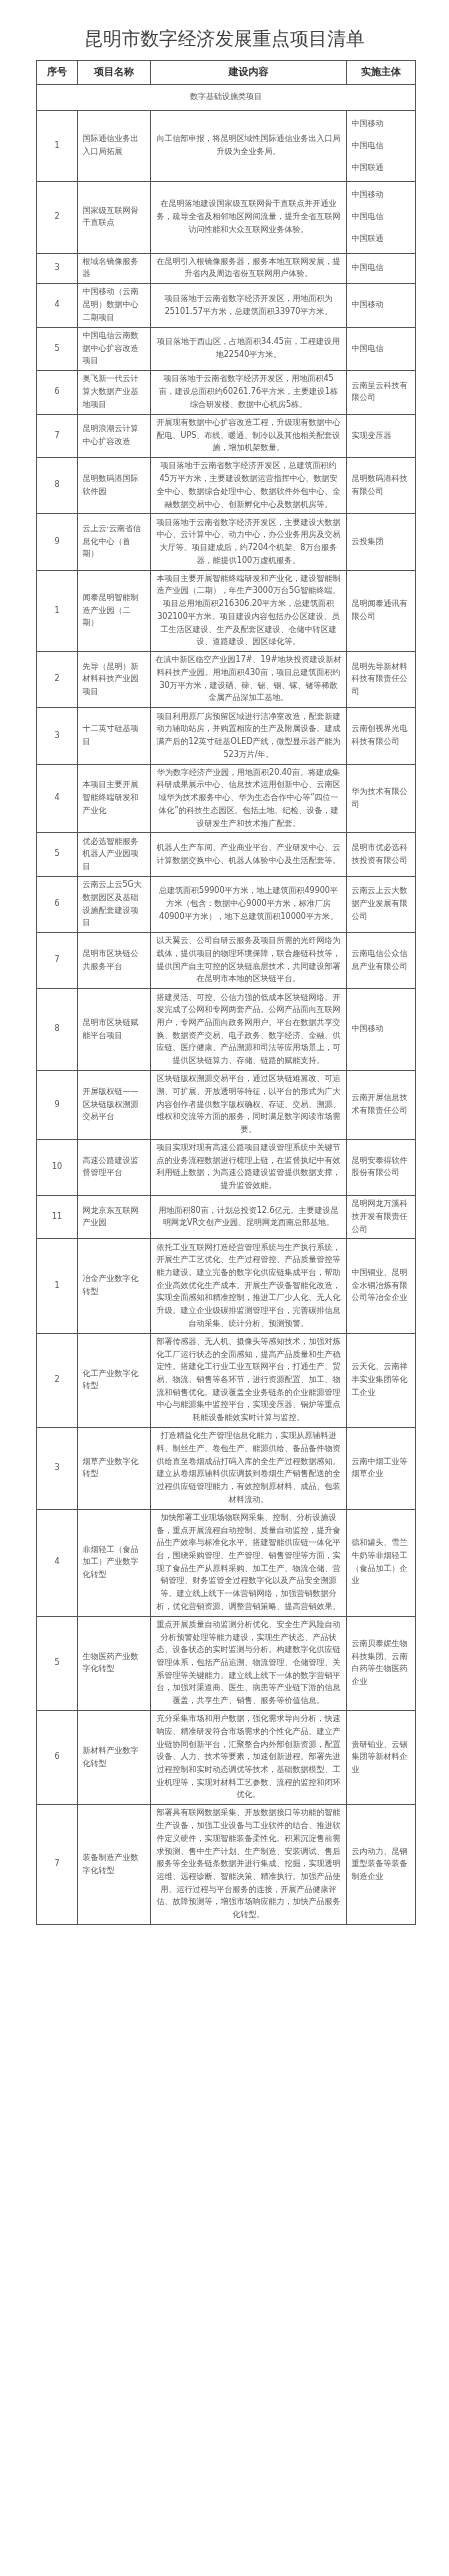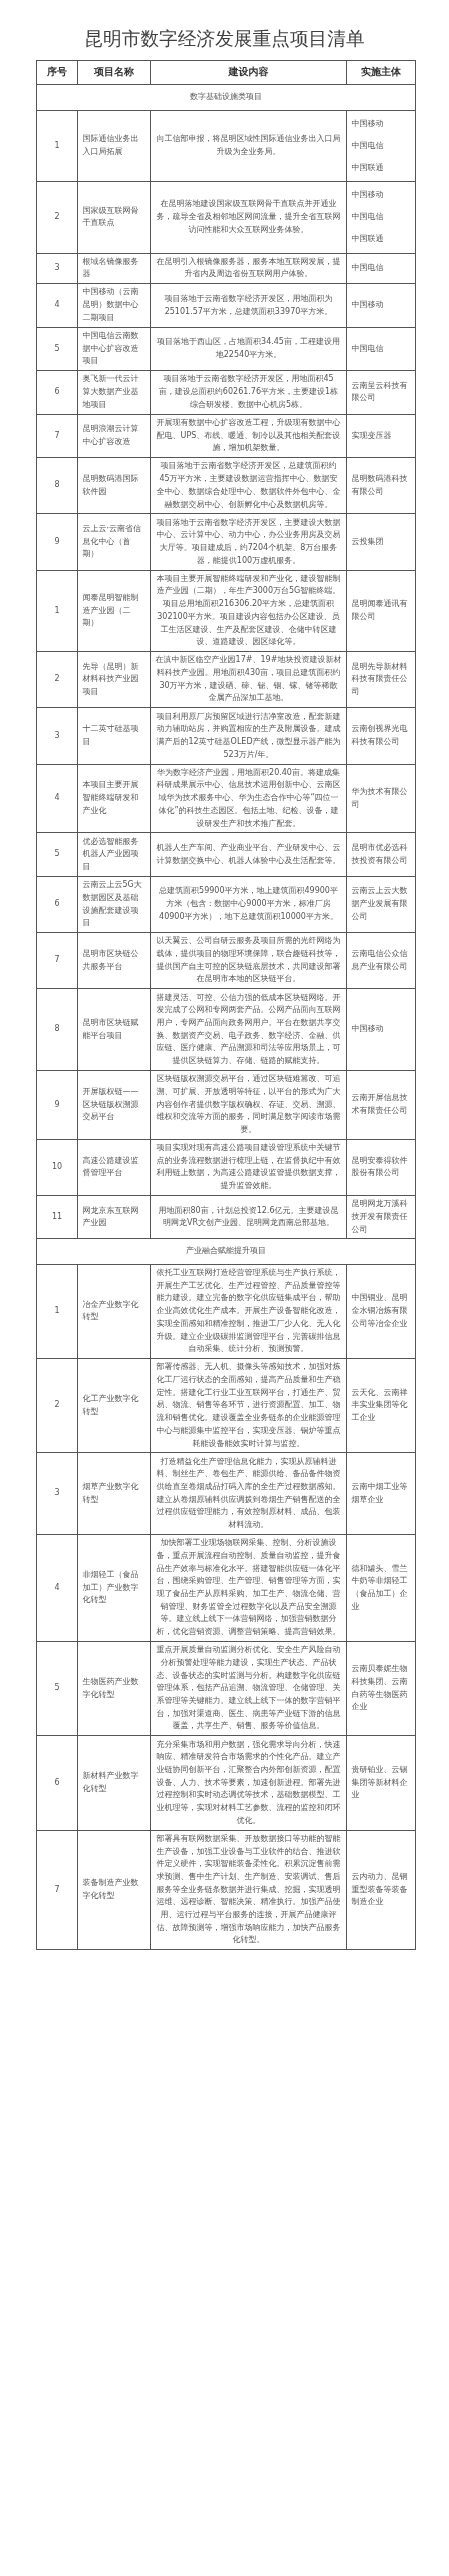--- a/index.html
+++ b/index.html
@@ -167,23 +167,20 @@
           <td class="content">项目实现对现有高速公路项目建设管理系统中关键节点的业务流程数据进行梳理上链，在监督执纪中有效利用链上数据，为高速公路建设监管提供数据支撑，提升监管效能。</td>
           <td class="org"><span>昆明安泰得软件股份有限公司</span></td>
         </tr>
         <tr>
           <td class="no">11</td>
           <td class="name">网龙京东互联网产业园</td>
           <td class="content">用地面积80亩，计划总投资12.6亿元。主要建设昆明网龙VR文创产业园、昆明网龙西南总部基地。</td>
           <td class="org"><span>昆明网龙万溪科技开发有限责任公司</span></td>
         </tr>
         <tr>
-          <td class="section" colspan="4">产业融合赋能提升项目</td>
-        </tr>
-        <tr>
           <td class="no">1</td>
           <td class="name">冶金产业数字化转型</td>
           <td class="content">依托工业互联网打造经营管理系统与生产执行系统，开展生产工艺优化、生产过程管控、产品质量管控等能力建设。建立完备的数字化供应链集成平台，帮助企业高效优化生产成本。开展生产设备智能化改造，实现全面感知和精准控制，推进工厂少人化、无人化升级。建立企业级碳排监测管理平台，完善碳排信息自动采集、统计分析、预测预警。</td>
           <td class="org"><span>中国铜业、昆明金水铜冶炼有限公司等冶金企业</span></td>
         </tr>
         <tr>
           <td class="no">2</td>
           <td class="name">化工产业数字化转型</td>
           <td class="content">部署传感器、无人机、摄像头等感知技术，加强对炼化工厂运行状态的全面感知，提高产品质量和生产稳定性。搭建化工行业工业互联网平台，打通生产、贸易、物流、销售等各环节，进行资源配置、加工、物流和销售优化。建设覆盖全业务链条的企业能源管理中心与能源集中监控平台，实现变压器、锅炉等重点耗能设备能效实时计算与监控。</td>
           <td class="org"><span>云天化、云南祥丰实业集团等化工企业</span></td>

